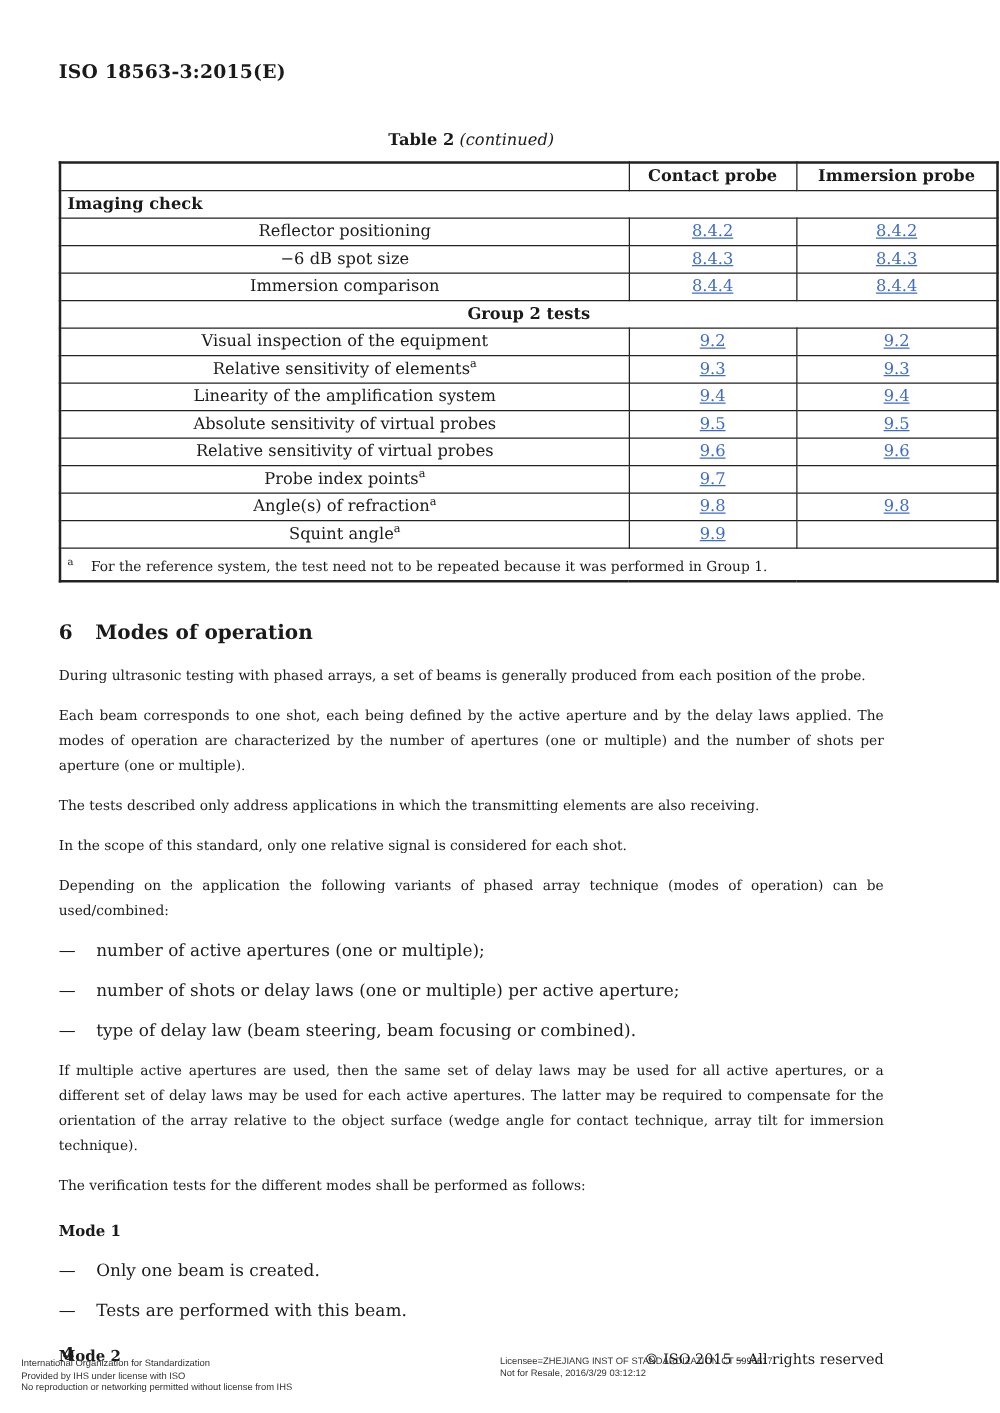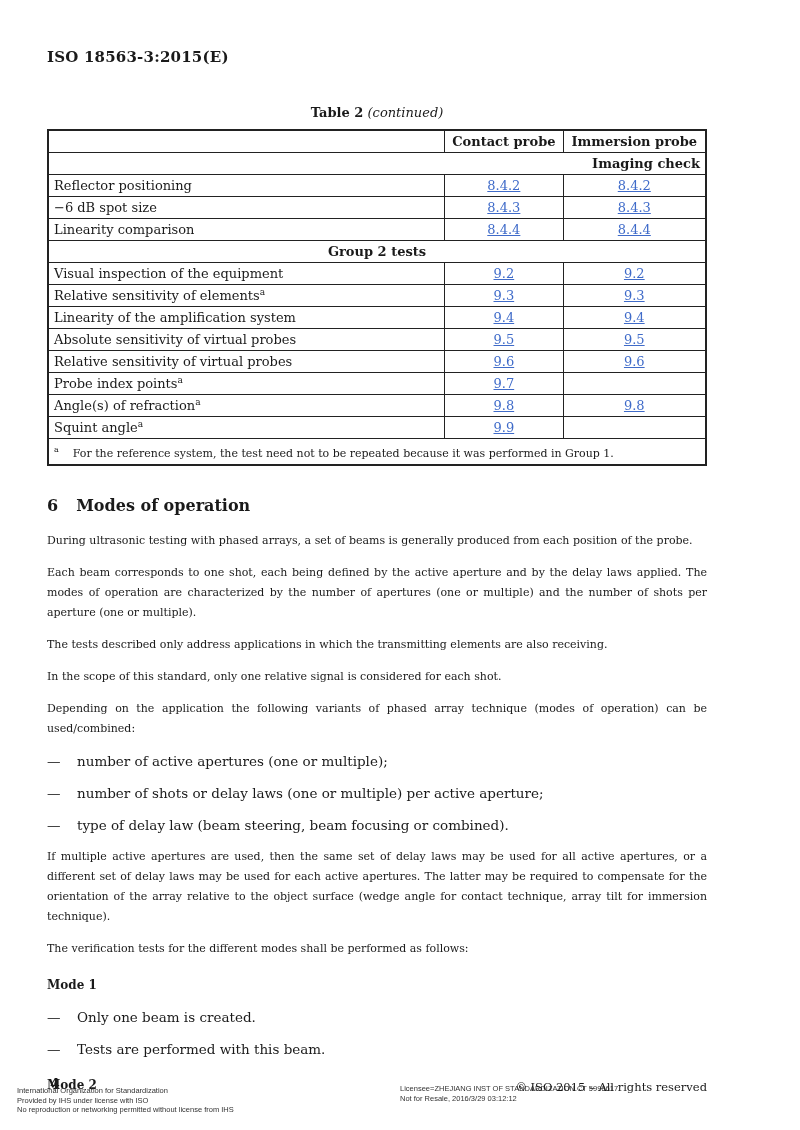--- a/index.html
+++ b/index.html
@@ -31,39 +31,39 @@
   }
   .table-caption {
     text-align: center;
     font-size: 13px;
     margin-bottom: 9px;
   }
   .table-caption .cap-bold { font-weight: bold; }
   .table-caption .cap-italic { font-style: italic; }
 
   table.spec-table {
-    width: 660px;
+    width: 752px;
     border-collapse: collapse;
     border: 2px solid #222;
     font-size: 13px;
   }
   table.spec-table th, table.spec-table td {
     border: 1px solid #222;
     padding: 2px 5px;
     height: 17px;
     line-height: 17px;
   }
   table.spec-table th {
     font-weight: bold;
     text-align: center;
   }
-  td.col-label { width: 400px; text-align: left; }
+  td.col-label { width: 400px; text-align: center; }
   td.col-contact { width: 110px; text-align: center; }
   td.col-immersion { width: 134px; text-align: center; }
-  td.row-section { font-weight: bold; text-align: right; }
+  td.row-section { font-weight: bold; }
   td.row-section.center { text-align: center; }
   a.xref {
     color: #3f6bc9;
     text-decoration: underline;
     cursor: pointer;
   }
   td.footnote-cell {
     font-size: 11px;
     line-height: 14px;
     padding: 3px 5px;
@@ -175,21 +175,21 @@
           <td class="col-label"><span>Reflector positioning</span></td>
           <td class="col-contact"><a class="xref">8.4.2</a></td>
           <td class="col-immersion"><a class="xref">8.4.2</a></td>
         </tr>
         <tr>
           <td class="col-label"><span>−6 dB spot size</span></td>
           <td class="col-contact"><a class="xref">8.4.3</a></td>
           <td class="col-immersion"><a class="xref">8.4.3</a></td>
         </tr>
         <tr>
-          <td class="col-label"><span>Linearity comparison</span></td>
+          <td class="col-label"><span>Immersion comparison</span></td>
           <td class="col-contact"><a class="xref">8.4.4</a></td>
           <td class="col-immersion"><a class="xref">8.4.4</a></td>
         </tr>
         <tr>
           <td colspan="3" class="row-section center">Group 2 tests</td>
         </tr>
         <tr>
           <td class="col-label"><span>Visual inspection of the equipment</span></td>
           <td class="col-contact"><a class="xref">9.2</a></td>
           <td class="col-immersion"><a class="xref">9.2</a></td>

